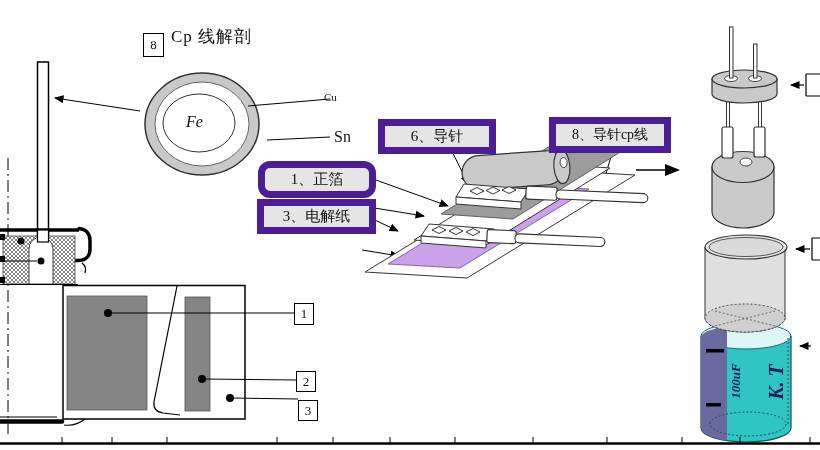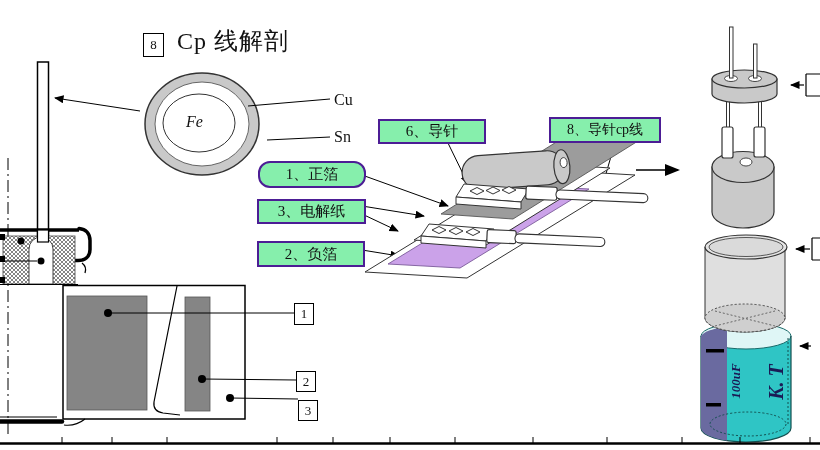--- a/index.html
+++ b/index.html
@@ -1,27 +1,27 @@
 <!DOCTYPE html>
 <html><head>
 <meta charset="utf-8">
 <style>
   html,body{margin:0;padding:0;background:#fff;}
   .stage{position:relative;width:820px;height:450px;background:#fff;overflow:hidden;
          font-family:"Liberation Serif","DejaVu Serif",serif;}
   .stage svg{position:absolute;left:0;top:0;}
   .lbl{position:absolute;color:#111;white-space:nowrap;z-index:2;}
   .boxlbl{display:flex;align-items:center;justify-content:center;
-          border:2px solid #4c1d95;background:#86efac;font-size:15px;}
+          border:7px solid #4c1d95;background:#e5e5e5;font-size:15px;}
   .numbox{display:flex;align-items:center;justify-content:center;
           border:1px solid #000;background:#fff;font-size:13px;}
   .title-badge{left:143px;top:33px;width:19px;height:22px;}
-  .title-text{left:177px;top:25px;font-size:24px;letter-spacing:1px;}
+  .title-text{left:171px;top:25px;font-size:17px;letter-spacing:1px;}
   .fe{left:186px;top:113px;font-size:16px;font-style:italic;}
-  .cu{left:334px;top:91px;font-size:16px;}
+  .cu{left:324px;top:91px;font-size:11px;}
   .sn{left:334px;top:128px;font-size:16px;}
   .c-pos{left:258px;top:161px;width:104px;height:23px;border-radius:12px;}
   .c-pap{left:257px;top:199px;width:105px;height:21px;}
   .c-neg{left:257px;top:241px;width:104px;height:22px;}
   .c-pin{left:378px;top:119px;width:104px;height:21px;}
   .c-cp {left:549px;top:117px;width:108px;height:22px;font-size:14px;text-align:right;}
   .n1{left:294px;top:303px;width:18px;height:20px;}
   .n2{left:296px;top:371px;width:18px;height:19px;}
   .n3{left:298px;top:400px;width:18px;height:19px;}
   .cap-capacity{left:706px;top:373px;width:60px;height:16px;text-align:center;
@@ -187,21 +187,20 @@
 
 <div class="lbl numbox title-badge">8</div>
 <div class="lbl title-text">Cp 线解剖</div>
 
 <div class="lbl fe">Fe</div>
 <div class="lbl cu">Cu</div>
 <div class="lbl sn">Sn</div>
 
 <div class="lbl boxlbl c-pos">1、正箔</div>
 <div class="lbl boxlbl c-pap">3、电解纸</div>
-<div class="lbl boxlbl c-neg">2、负箔</div>
 <div class="lbl boxlbl c-pin">6、导针</div>
 <div class="lbl boxlbl c-cp">8、导针cp线</div>
 
 <div class="lbl numbox n1">1</div>
 <div class="lbl numbox n2">2</div>
 <div class="lbl numbox n3">3</div>
 
 <div class="lbl cap-capacity">100uF</div>
 <div class="lbl cap-brand">K. T</div>
 

